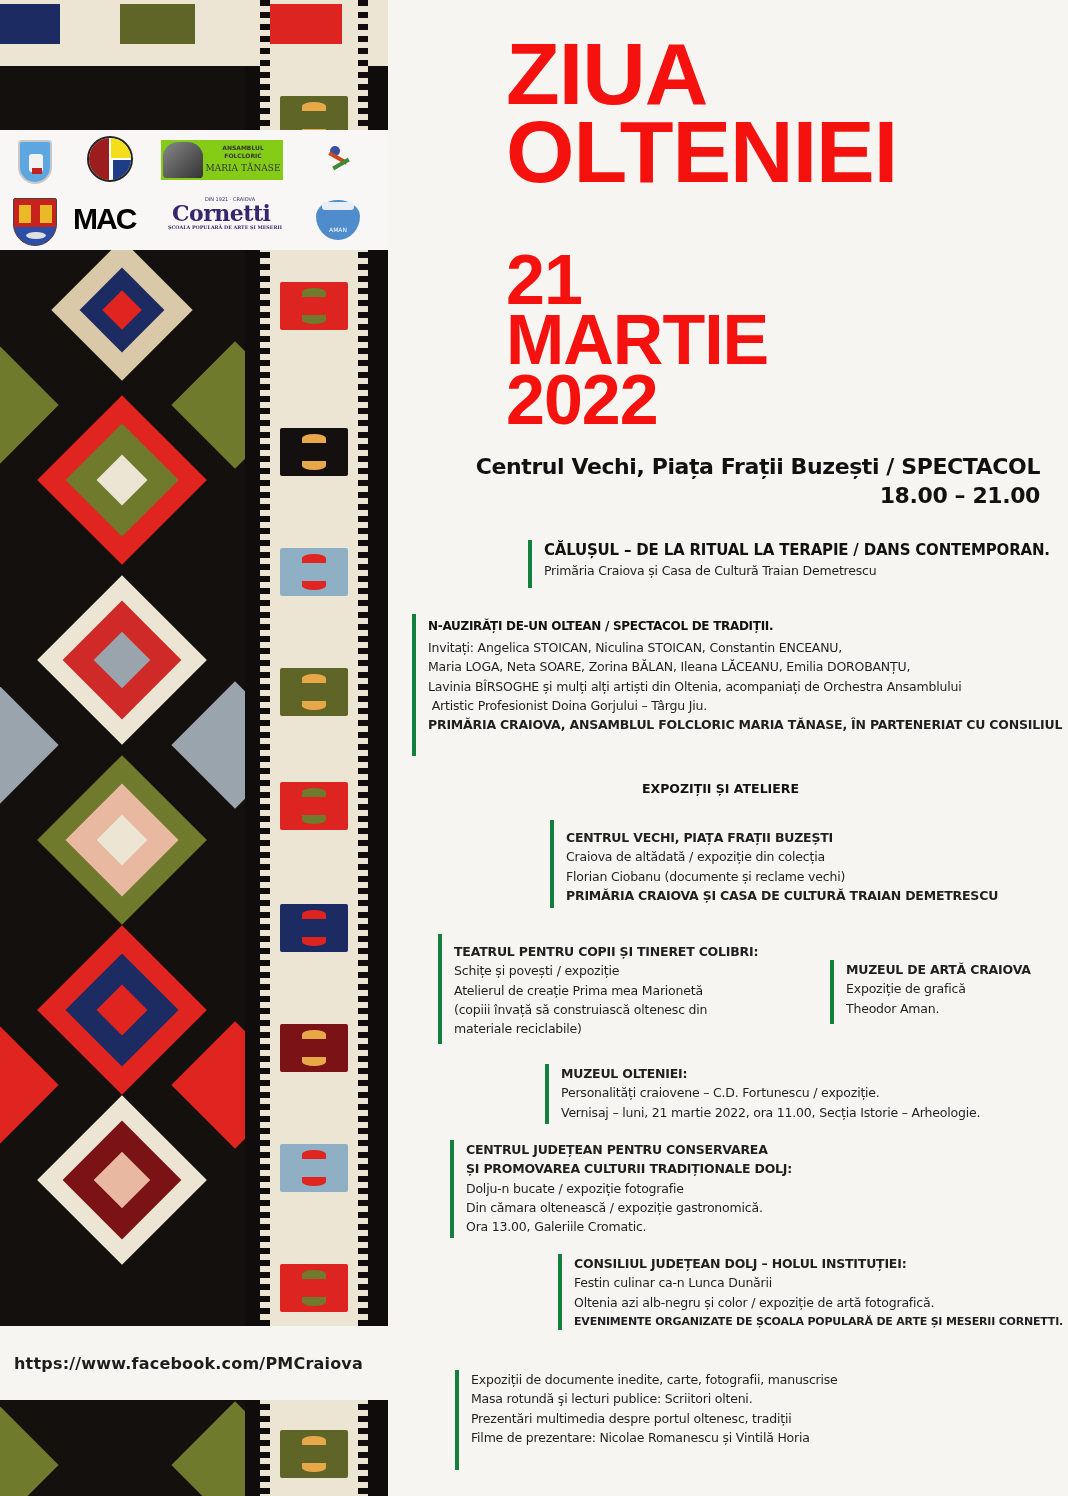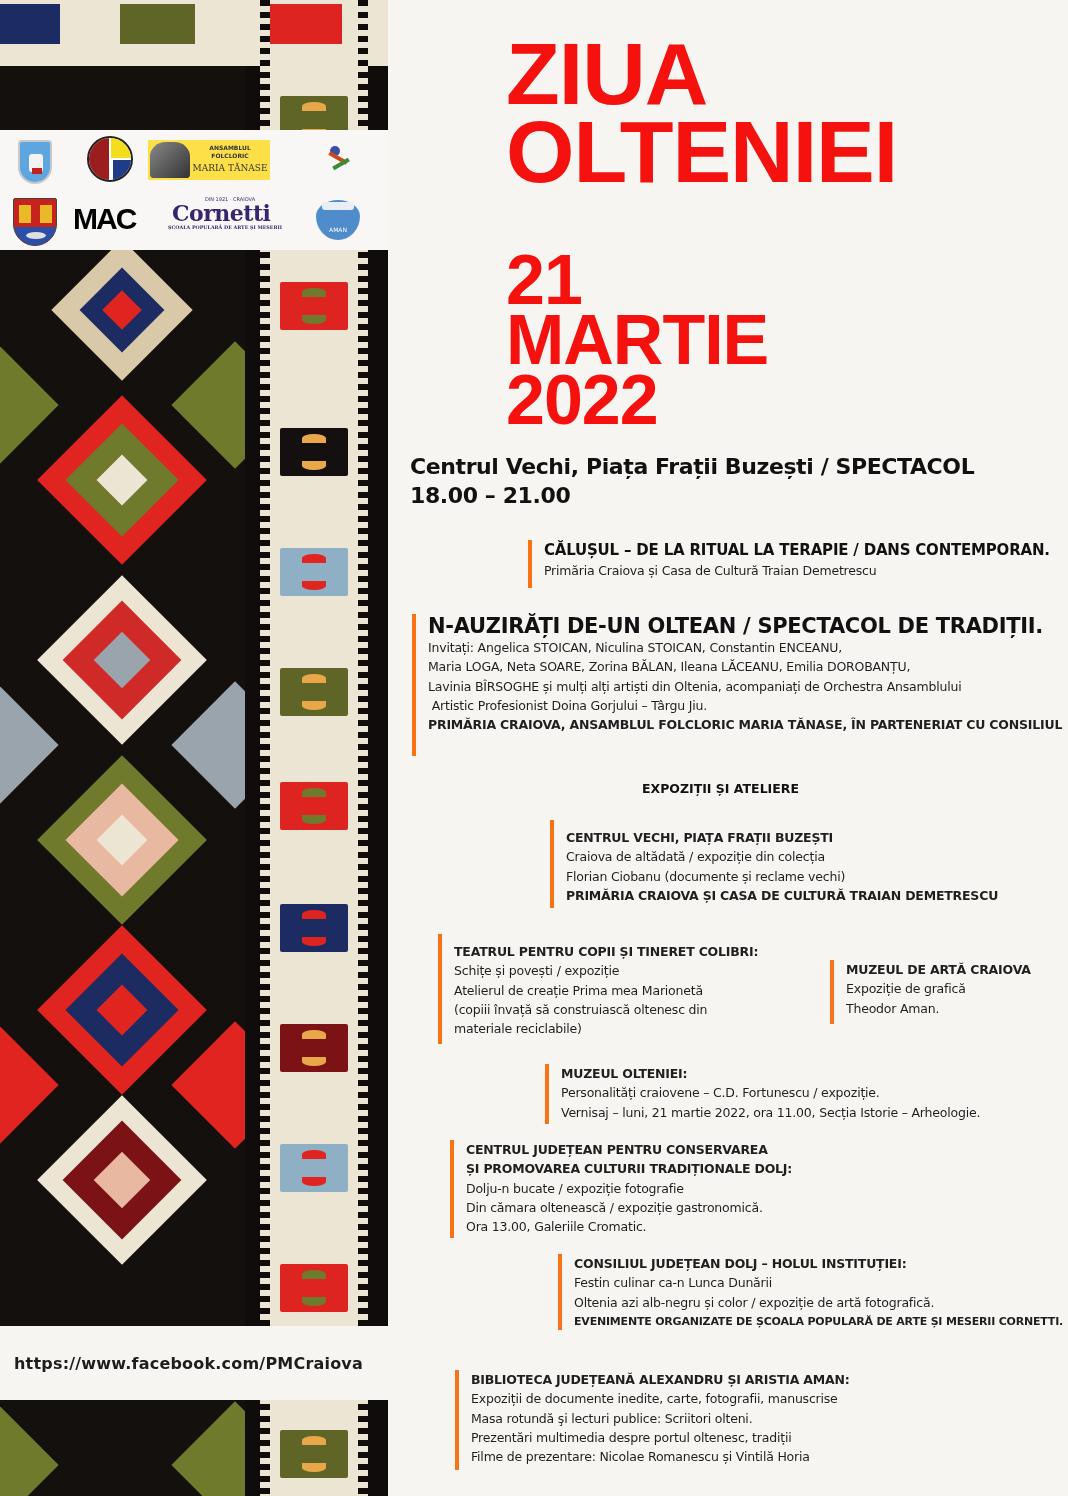--- a/index.html
+++ b/index.html
@@ -90,32 +90,32 @@
     font-family: "Liberation Sans", sans-serif; font-weight: bold;
     line-height: 1; letter-spacing: -1px;
   }
   .t1 { top: 30px; font-size: 88px; }
   .t2 { top: 108px; font-size: 88px; }
   .t3 { top: 245px; font-size: 70px; }
   .t4 { top: 305px; font-size: 70px; }
   .t5 { top: 365px; font-size: 70px; }
 
   .venue {
-    position: absolute; left: 410px; top: 452px; width: 630px; text-align: left;
+    position: absolute; left: 410px; top: 452px; width: 630px; text-align: right;
     font-family: "DejaVu Sans", sans-serif; font-weight: bold; font-size: 22px; line-height: 29px;
     letter-spacing: -0.4px; color: #111;
   }
 
   .block {
-    position: absolute; border-left: 4px solid #f97316; padding-left: 12px;
+    position: absolute; border-left: 4px solid #15803d; padding-left: 12px;
     font-family: "DejaVu Sans", sans-serif; font-size: 12.5px; line-height: 19.3px; color: #1f1f1f;
     letter-spacing: -0.2px;
   }
   .block .h { font-weight: bold; color: #111; }
-  .block .big { font-size: 21px; line-height: 24px; letter-spacing: -0.3px; }
+  .block .big { font-size: 12px; line-height: 24px; letter-spacing: -0.3px; }
   .block .bh { font-size: 15px; }
   .block .caps { font-weight: bold; font-size: 12.5px; }
   .section-head {
     position: absolute; left: 642px; top: 781px;
     font-family: "DejaVu Sans", sans-serif; font-weight: bold; font-size: 12.5px; color: #111;
   }
 </style>
 </head>
 <body>
 
@@ -183,21 +183,21 @@
 
   <div class="logo crest" style="left:18px;top:10px;background:#5ea6e0;border:2px solid #c8c8c8;">
     <div style="position:absolute;left:9px;top:12px;width:14px;height:18px;background:#f3f3f3;border-radius:3px;"></div>
     <div style="position:absolute;left:12px;top:26px;width:10px;height:6px;background:#c0231f;"></div>
   </div>
   <div class="logo" style="left:87px;top:6px;width:46px;height:46px;border-radius:50%;border:2px solid #222;overflow:hidden;background:#fff;">
     <div style="position:absolute;left:0;top:0;width:20px;height:46px;background:#9b1d1d;"></div>
     <div style="position:absolute;left:22px;top:0;width:24px;height:20px;background:#f4dd1b;"></div>
     <div style="position:absolute;left:24px;top:22px;width:22px;height:24px;background:#1f3c86;"></div>
   </div>
-  <div class="logo" style="left:148px;top:10px;width:122px;height:40px;background:#fde047;">
+  <div class="logo" style="left:161px;top:10px;width:122px;height:40px;background:#84cc16;">
     <div style="position:absolute;left:2px;top:2px;width:40px;height:36px;background:linear-gradient(135deg,#888,#333);border-radius:40% 40% 10% 10%;"></div>
     <div class="logo-text" style="position:absolute;left:44px;top:4px;width:76px;font-size:6px;font-weight:bold;font-family:'DejaVu Sans',sans-serif;">ANSAMBLUL</div>
     <div class="logo-text" style="position:absolute;left:44px;top:12px;width:76px;font-size:6px;font-weight:bold;font-family:'DejaVu Sans',sans-serif;">FOLCLORIC</div>
     <div class="logo-text" style="position:absolute;left:44px;top:23px;width:76px;font-size:9px;">MARIA TĂNASE</div>
   </div>
   <div class="logo" style="left:326px;top:14px;width:26px;height:30px;">
     <div style="position:absolute;left:4px;top:2px;width:10px;height:10px;border-radius:50%;background:#3a4fa3;"></div>
     <div style="position:absolute;left:2px;top:12px;width:20px;height:4px;background:#c84a1b;transform:rotate(30deg);"></div>
     <div style="position:absolute;left:6px;top:18px;width:18px;height:4px;background:#3d8a34;transform:rotate(-30deg);"></div>
   </div>
@@ -287,18 +287,17 @@
 </div>
 
 <div class="block" style="left:558px;top:1254px;height:76px;">
   <div class="caps">CONSILIUL JUDEȚEAN DOLJ – HOLUL INSTITUȚIEI:</div>
   <div>Festin culinar ca-n Lunca Dunării</div>
   <div>Oltenia azi alb-negru și color / expoziție de artă fotografică.</div>
   <div class="caps" style="font-size:11px;white-space:nowrap;">EVENIMENTE ORGANIZATE DE ȘCOALA POPULARĂ DE ARTE ȘI MESERII CORNETTI.</div>
 </div>
 
 <div class="block" style="left:455px;top:1370px;height:100px;">
-  <div class="caps">BIBLIOTECA JUDEȚEANĂ ALEXANDRU ȘI ARISTIA AMAN:</div>
   <div>Expoziții de documente inedite, carte, fotografii, manuscrise</div>
   <div>Masa rotundă şi lecturi publice: Scriitori olteni.</div>
   <div>Prezentări multimedia despre portul oltenesc, tradiții</div>
   <div>Filme de prezentare: Nicolae Romanescu și Vintilă Horia</div>
 </div>
 
 </body></html>

